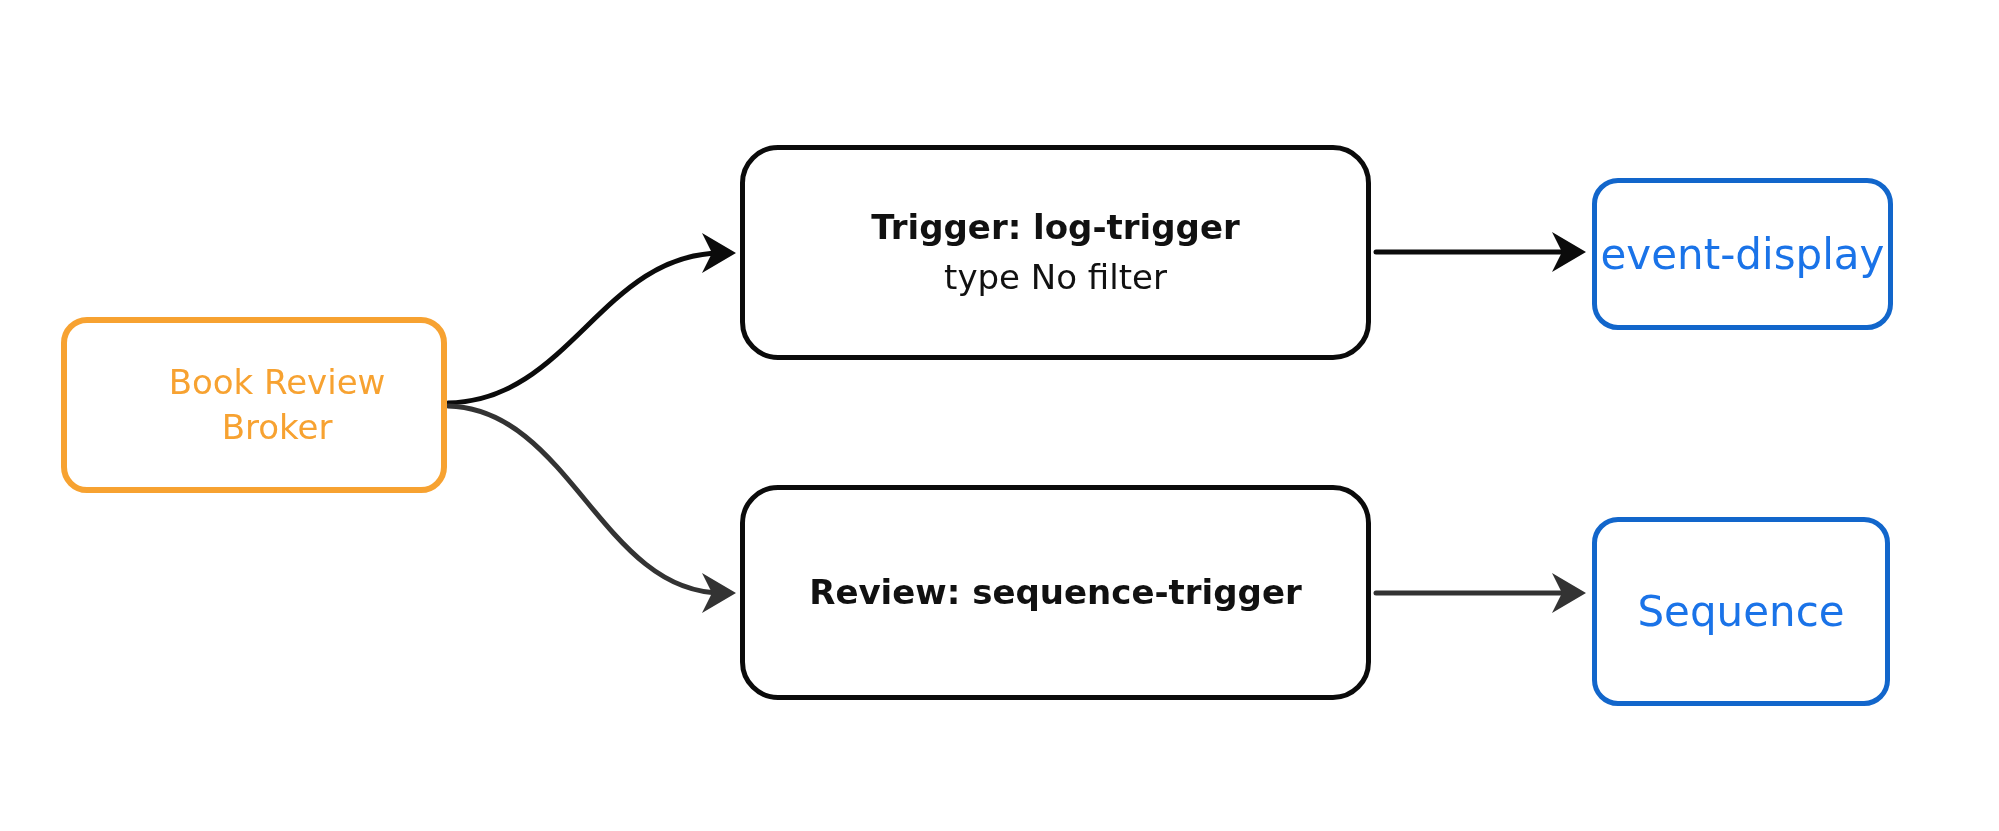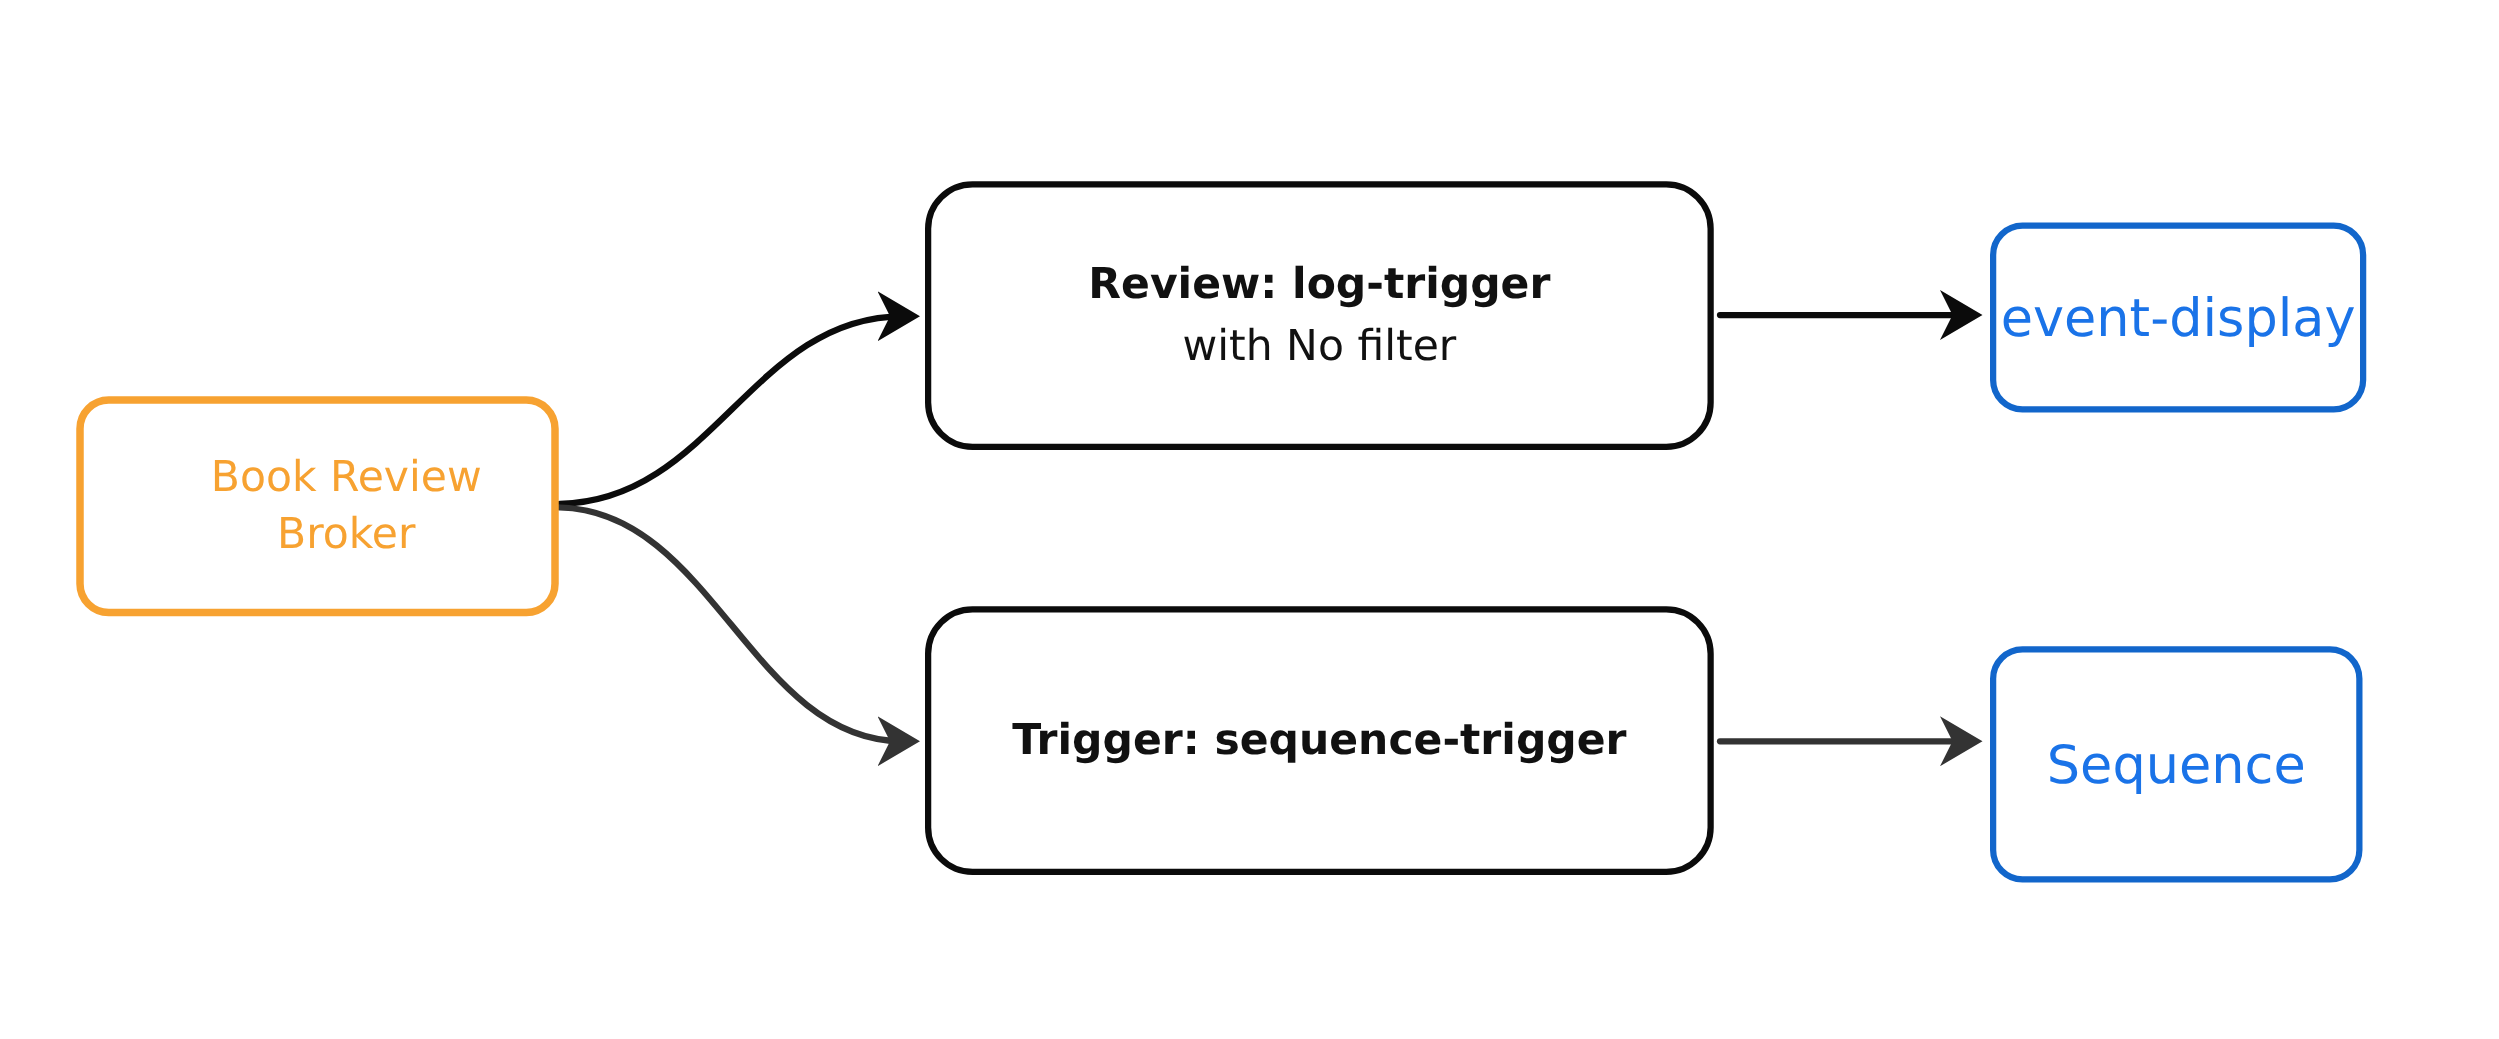--- a/index.html
+++ b/index.html
@@ -123,26 +123,26 @@
     <path class="edge edge-top-stroke" d="M 1376 252 L 1572 252" marker-end="url(#arrowhead-top)"></path>
 
     <path class="edge edge-bottom-stroke" d="M 1376 593 L 1572 593" marker-end="url(#arrowhead-bottom)"></path>
   </svg>
 
   <div class="node node-broker">
     <div class="label-inner">Book Review Broker</div>
   </div>
 
   <div class="node node-trigger node-trigger-1">
-    <div class="title">Review: log-trigger</div>
-    <div class="subtitle">with No filter</div>
+    <div class="title">Trigger: log-trigger</div>
+    <div class="subtitle">type No filter</div>
   </div>
 
   <div class="node node-trigger node-trigger-2">
-    <div class="title">Trigger: sequence-trigger</div>
+    <div class="title">Review: sequence-trigger</div>
   </div>
 
   <div class="node node-sink node-sink-1">
     <div>event-display</div>
   </div>
 
   <div class="node node-sink node-sink-2">
     <div>Sequence</div>
   </div>
 

